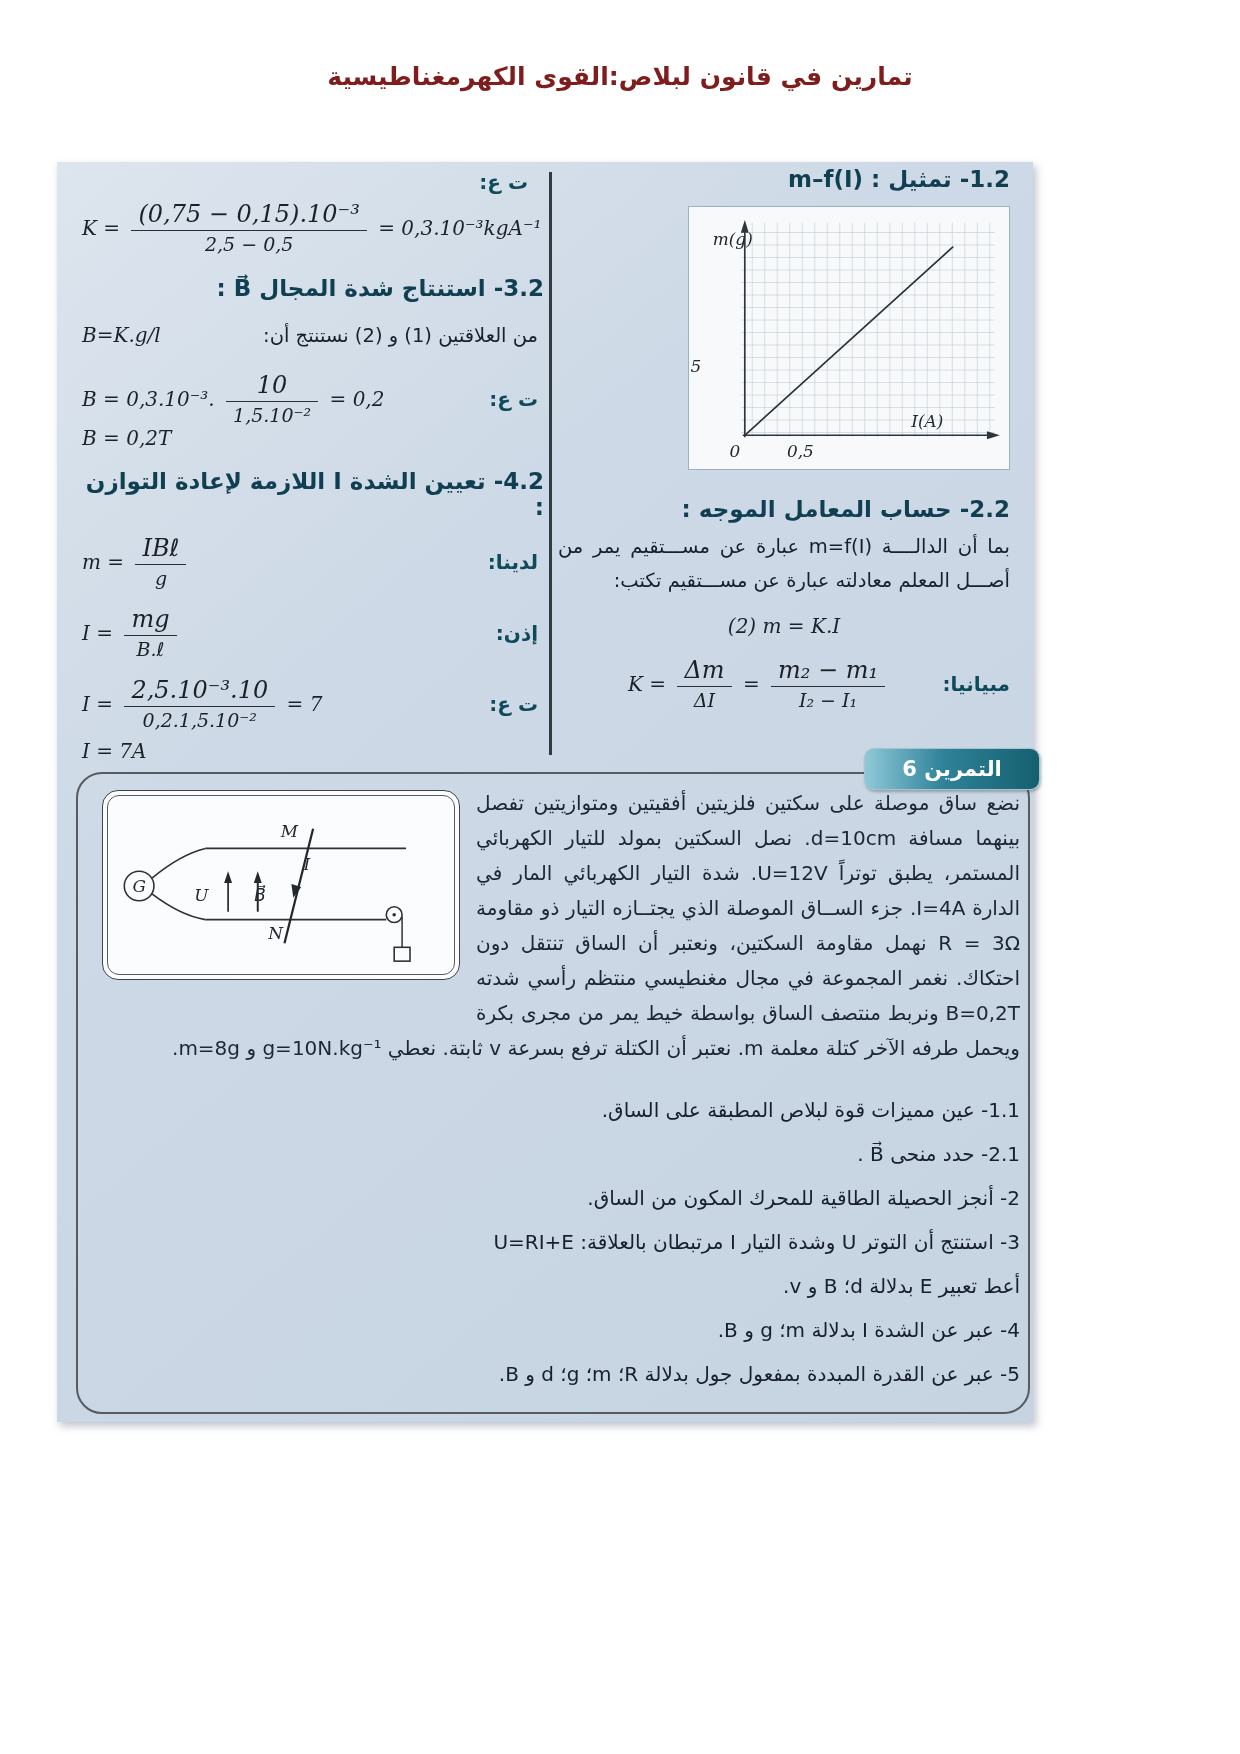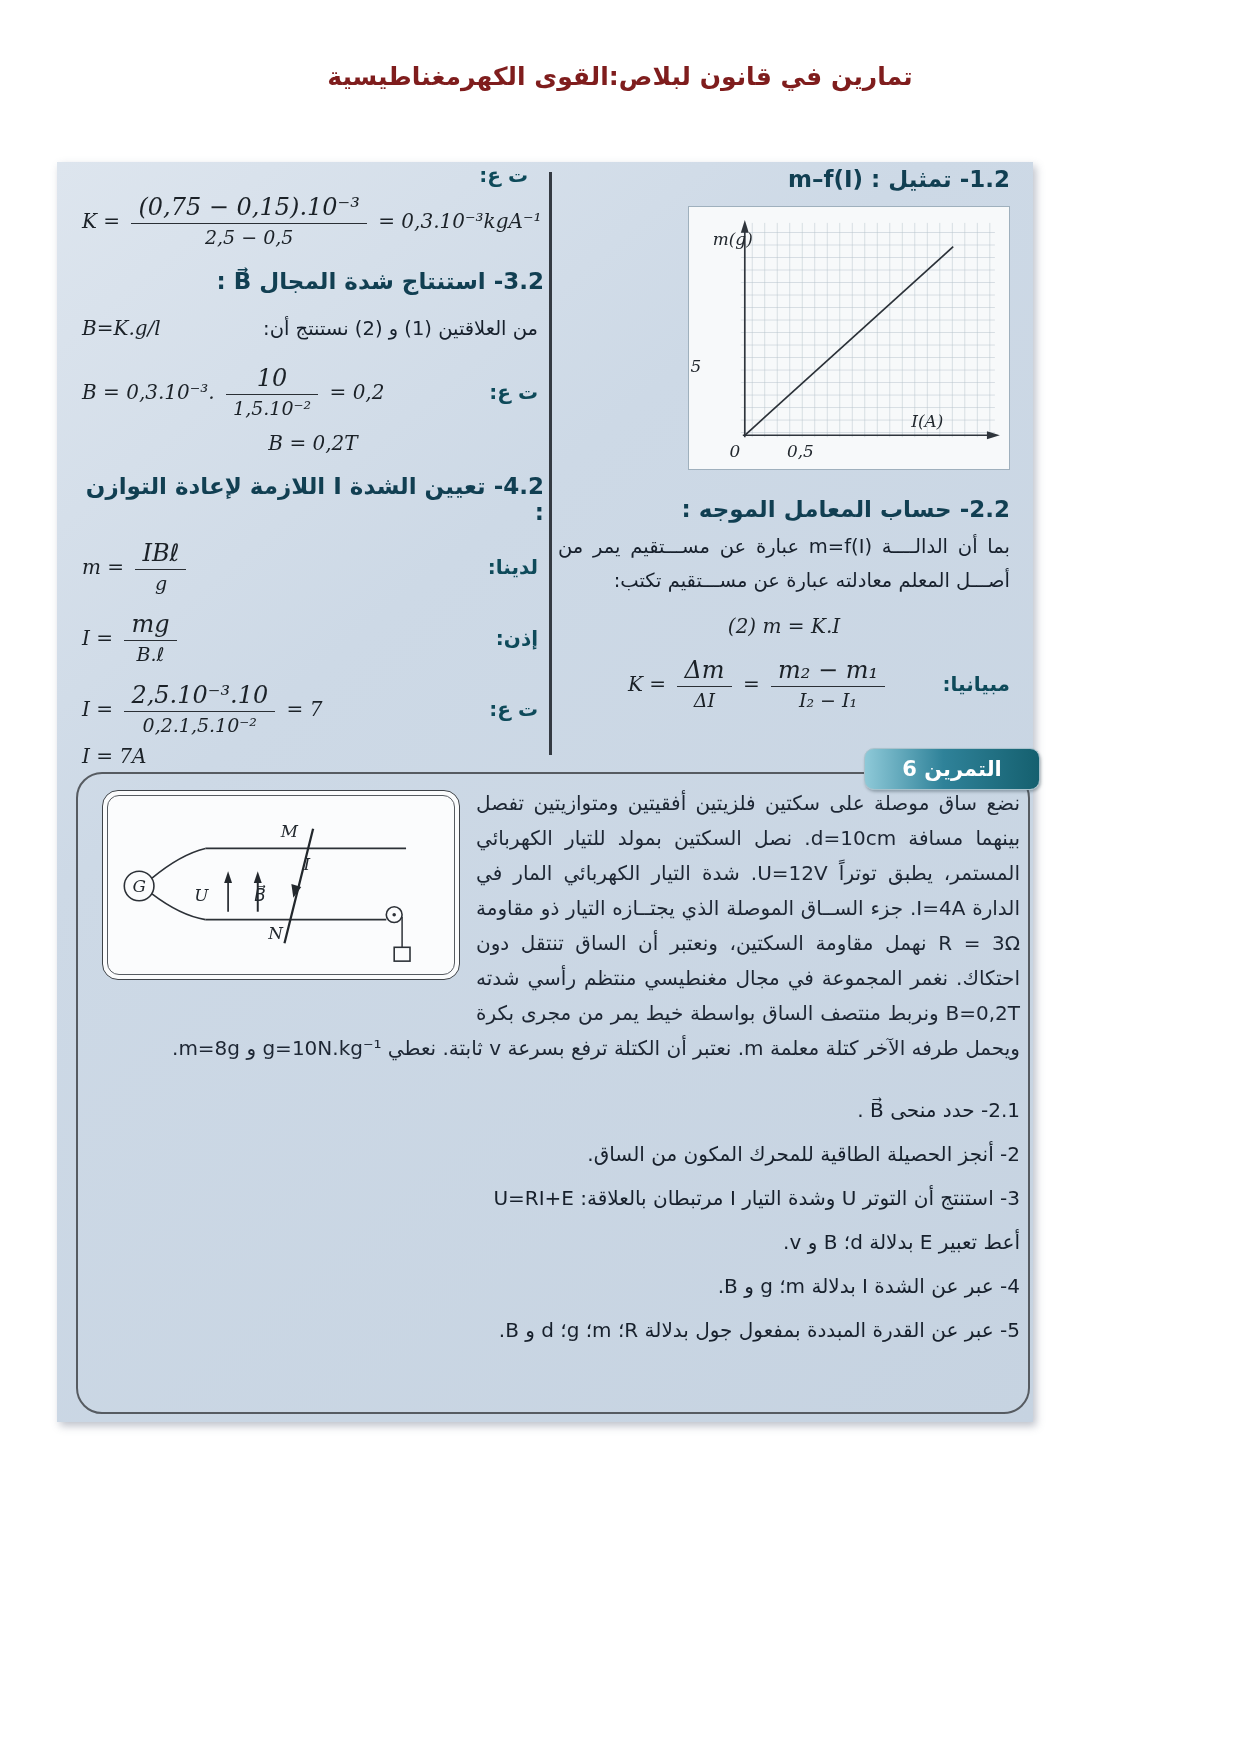--- a/index.html
+++ b/index.html
@@ -20,31 +20,31 @@
   .ar-text { color:#17202c; font-size:19.5px; direction:rtl; }
 
   .math-line, .mtxt { font-family:"DejaVu Serif","DejaVu Sans",serif; font-style:italic;
     color:#1b2127; font-size:20px; }
   .math-line { direction:ltr; text-align:left; }
   .frac { display:inline-block; vertical-align:middle; text-align:center; margin:0 5px; }
   .frac .num { display:block; padding:0 7px 2px 7px; border-bottom:1.6px solid #2a2f35; font-size:24px; }
   .frac .den { display:block; padding:2px 7px 0 7px; font-size:19px; }
   .mtxt { vertical-align:middle; }
 
-  .col-left { position:absolute; left:72px; top:163px; width:472px; direction:rtl; }
+  .col-left { position:absolute; left:72px; top:170px; width:472px; direction:rtl; }
   .col-right { position:absolute; left:558px; top:166px; width:452px; direction:rtl; }
 
   .flex-line { display:flex; justify-content:space-between; align-items:center; }
 
   .tc-top { text-align:right; padding-left:4px; padding-right:16px; }
   .k-line { margin-top:6px; padding-left:10px; }
   .sec32 { margin-top:20px; }
   .rel-line { margin-top:22px; }
   .bcalc-line { margin-top:24px; }
-  .bres-line { margin-top:12px; padding-left:10px;text-align:center; }
+  .bres-line { padding-left:10px; }
   .sec42 { margin-top:18px; }
   .m-line { margin-top:14px; }
   .i-line { margin-top:16px; }
   .ic-line { margin-top:16px; }
   .ires-line { margin-top:8px; padding-left:10px; }
   .col-left .flex-line .math-line { padding-left:10px; }
   .col-left .flex-line .ar-label, .col-left .flex-line .ar-text { padding-right:6px; }
 
   .graph-box { margin:14px 0 15px 44px; width:322px; height:264px; background:#f7f9fa;
     border:1px solid #9fb0bd; }
@@ -215,20 +215,21 @@
           <circle cx="288" cy="117" r="1.8" fill="#2c3137"></circle>
           <line x1="296" y1="119" x2="296" y2="150" stroke="#2c3137" stroke-width="1.5"></line>
           <rect x="288" y="150" width="16" height="14" fill="none" stroke="#2c3137" stroke-width="1.6"></rect>
         </svg>
       </div>
     </div>
 
     <p class="ex-para">نضع ساق موصلة على سكتين فلزيتين أفقيتين ومتوازيتين تفصل بينهما مسافة d=10cm. نصل السكتين بمولد للتيار الكهربائي المستمر، يطبق توتراً U=12V. شدة التيار الكهربائي المار في الدارة I=4A. جزء الســاق الموصلة الذي يجتــازه التيار ذو مقاومة R = 3Ω نهمل مقاومة السكتين، ونعتبر أن الساق تنتقل دون احتكاك. نغمر المجموعة في مجال مغنطيسي منتظم رأسي شدته B=0,2T ونربط منتصف الساق بواسطة خيط يمر من مجرى بكرة ويحمل طرفه الآخر كتلة معلمة m. نعتبر أن الكتلة ترفع بسرعة v ثابتة. نعطي g=10N.kg⁻¹ و m=8g.</p>
 
     <div class="questions">
+      <div class="question">1.1- عين مميزات قوة لبلاص المطبقة على الساق.</div>
       <div class="question">2.1- حدد منحى B⃗ .</div>
       <div class="question">2- أنجز الحصيلة الطاقية للمحرك المكون من الساق.</div>
       <div class="question">3- استنتج أن التوتر U وشدة التيار I مرتبطان بالعلاقة: U=RI+E</div>
       <div class="question">أعط تعبير E بدلالة d؛ B و v.</div>
       <div class="question">4- عبر عن الشدة I بدلالة m؛ g و B.</div>
       <div class="question">5- عبر عن القدرة المبددة بمفعول جول بدلالة R؛ m؛ g؛ d و B.</div>
     </div>
   </div>
 
 </div>

